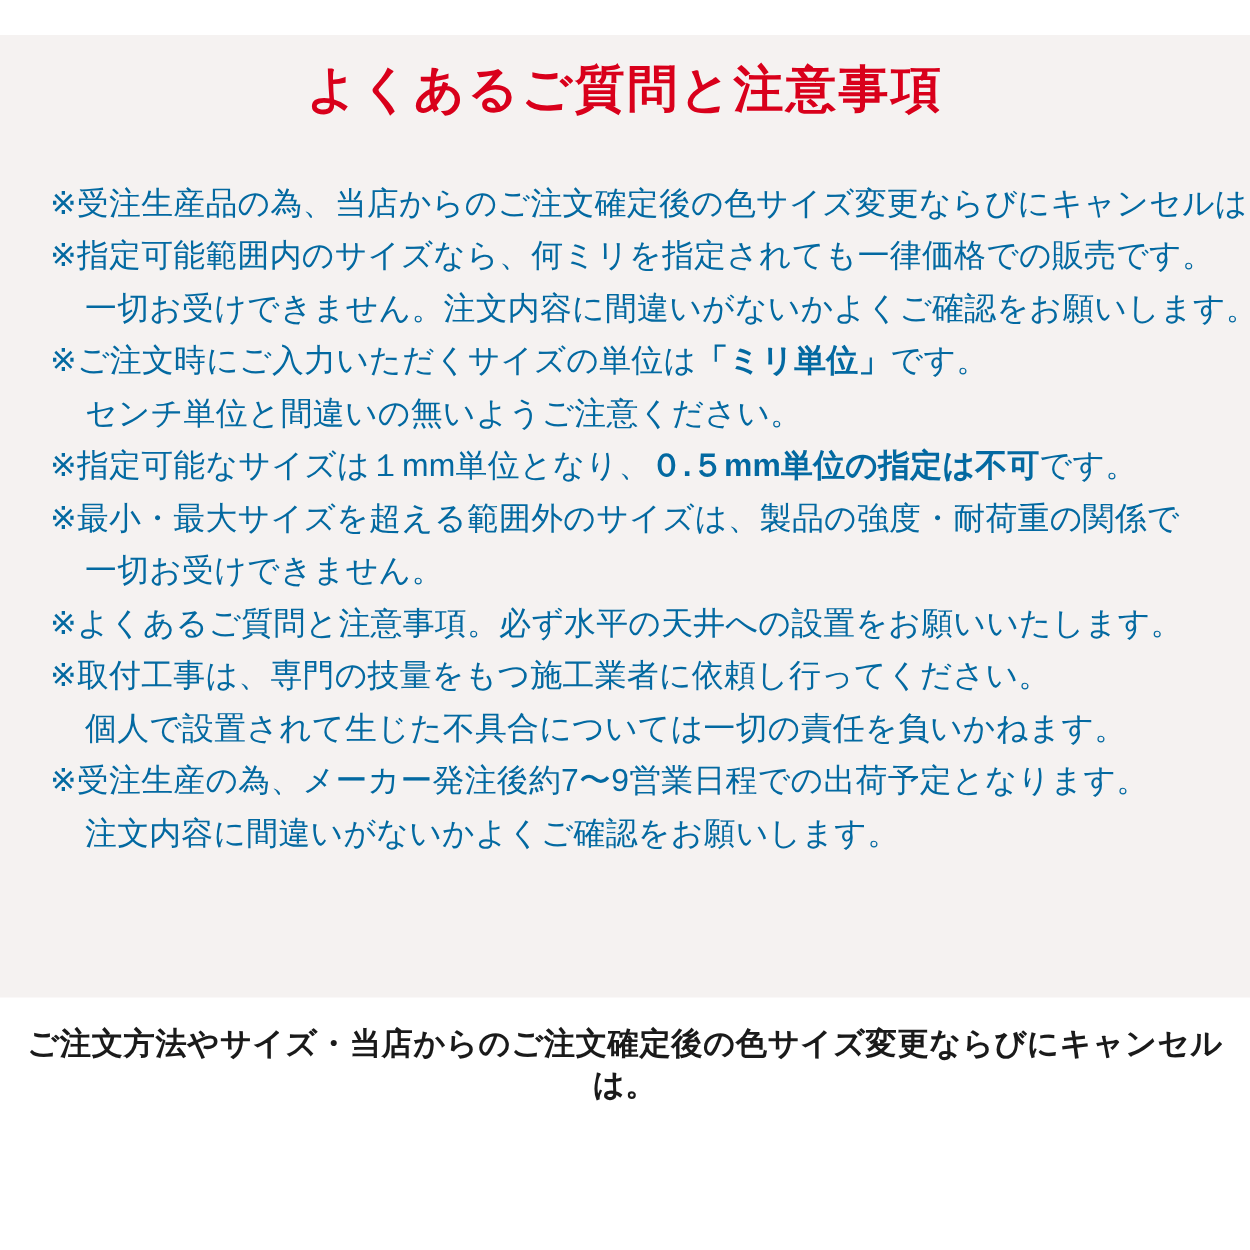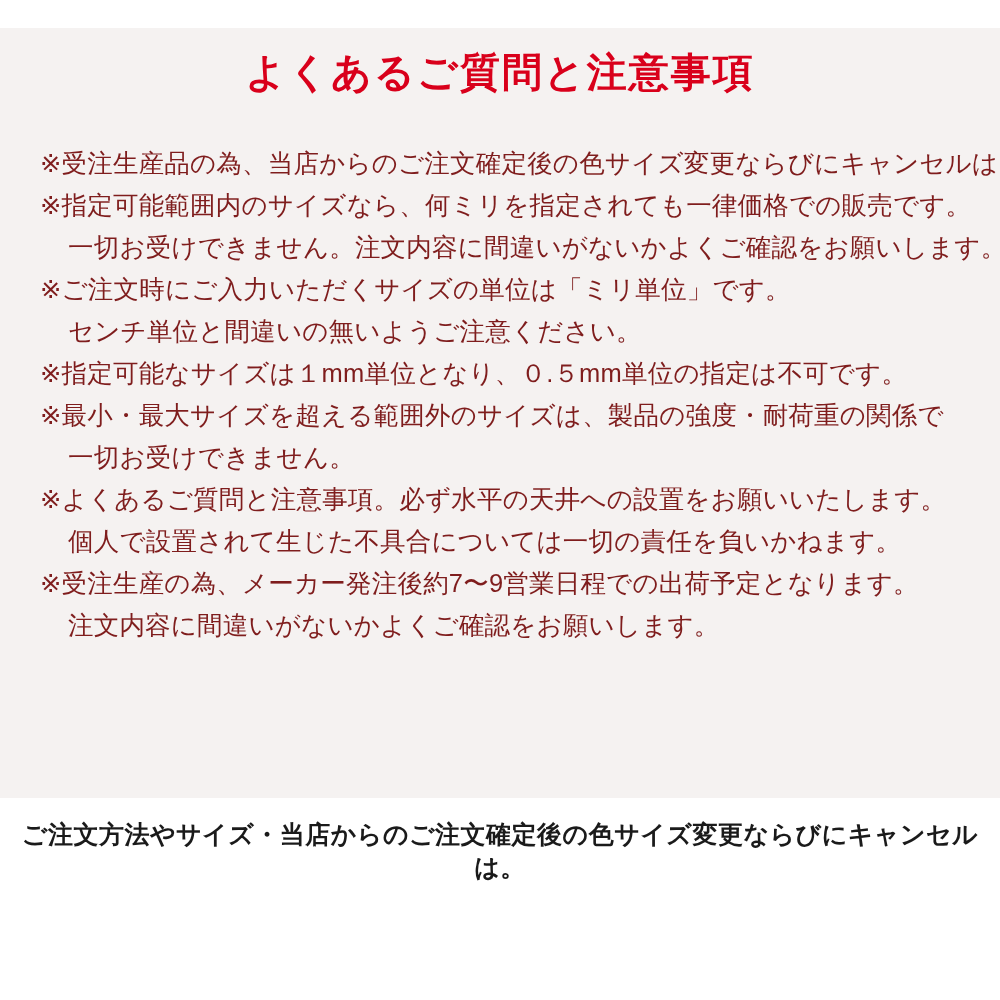--- a/index.html
+++ b/index.html
@@ -38,33 +38,33 @@
     font-size: 40px;
     font-weight: bold;
     letter-spacing: 2px;
     line-height: 1.2;
   }
   .notes {
     position: absolute;
     left: 40px;
     top: 142px;
     width: 930px;
-    color: #7f1d1d;
+    color: #0369a1;
     font-size: 25.5px;
     line-height: 42px;
     letter-spacing: 0.2px;
   }
   .note-line {
     white-space: nowrap;
   }
   .note-line.indent {
     padding-left: 28px;
   }
   .hl-strong {
-    font-weight: normal;
+    font-weight: bold;
   }
   .footer-note {
     position: absolute;
     left: 0;
     top: 818px;
     width: 1000px;
     text-align: center;
     color: #1a1a1a;
     font-size: 25px;
     font-weight: bold;
@@ -83,20 +83,21 @@
   <div class="notes" id="notes-container">
       <div class="note-line"><span>※受注生産品の為、当店からのご注文確定後の色サイズ変更ならびにキャンセルは</span></div>
       <div class="note-line"><span>※指定可能範囲内のサイズなら、何ミリを指定されても一律価格での販売です。</span></div>
       <div class="note-line indent"><span>一切お受けできません。注文内容に間違いがないかよくご確認をお願いします。</span></div>
       <div class="note-line"><span>※ご注文時にご入力いただくサイズの単位は</span><span class="hl-strong">「ミリ単位」</span><span>です。</span></div>
       <div class="note-line indent"><span>センチ単位と間違いの無いようご注意ください。</span></div>
       <div class="note-line"><span>※指定可能なサイズは１mm単位となり、</span><span class="hl-strong">０.５mm単位の指定は不可</span><span>です。</span></div>
       <div class="note-line"><span>※最小・最大サイズを超える範囲外のサイズは、製品の強度・耐荷重の関係で</span></div>
       <div class="note-line indent"><span>一切お受けできません。</span></div>
       <div class="note-line"><span>※よくあるご質問と注意事項。必ず水平の天井への設置をお願いいたします。</span></div>
+      <div class="note-line"><span>※取付工事は、専門の技量をもつ施工業者に依頼し行ってください。</span></div>
       <div class="note-line indent"><span>個人で設置されて生じた不具合については一切の責任を負いかねます。</span></div>
       <div class="note-line"><span>※受注生産の為、メーカー発注後約7〜9営業日程での出荷予定となります。</span></div>
       <div class="note-line indent"><span>注文内容に間違いがないかよくご確認をお願いします。</span></div>
     </div>
 
   <div class="footer-note">ご注文方法やサイズ・当店からのご注文確定後の色サイズ変更ならびにキャンセルは。</div>
 
 </div>
 
 </body></html>

